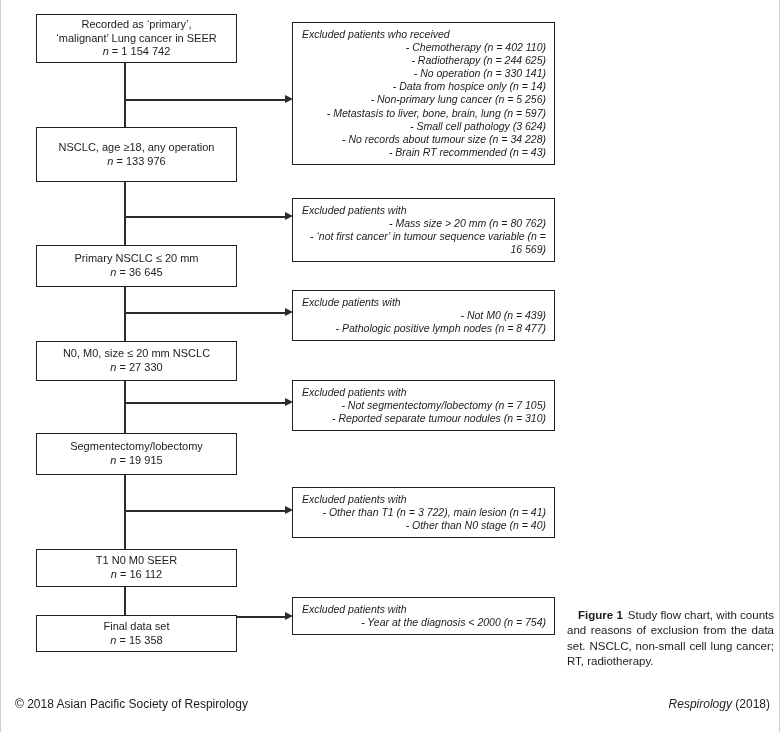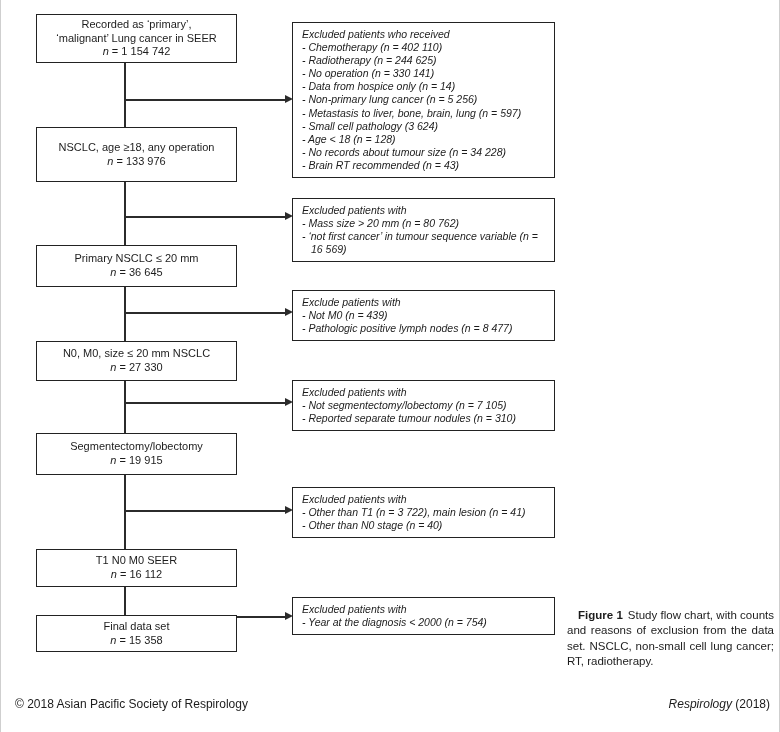--- a/index.html
+++ b/index.html
@@ -72,20 +72,21 @@
     background: #ffffff;
     padding: 5px 8px 5px 9px;
     font-size: 10.5px;
     line-height: 13.1px;
     z-index: 2;
     font-style: italic;
   }
   .ebox-item {
     padding-left: 9px;
     text-indent: -9px;
+    text-align: right;
   }
   
   .caption {
     position: absolute;
     left: 566px;
     top: 608px;
     width: 207px;
     font-size: 11.5px;
     line-height: 15.4px;
     text-align: justify;
@@ -154,21 +155,20 @@
 
   <div class="ebox" style="top:22px">
     <div class="ebox-title">Excluded patients who received</div>
     <div class="ebox-item">- Chemotherapy (n = 402 110)</div>
     <div class="ebox-item">- Radiotherapy (n = 244 625)</div>
     <div class="ebox-item">- No operation (n = 330 141)</div>
     <div class="ebox-item">- Data from hospice only (n = 14)</div>
     <div class="ebox-item">- Non-primary lung cancer (n = 5 256)</div>
     <div class="ebox-item">- Metastasis to liver, bone, brain, lung (n = 597)</div>
     <div class="ebox-item">- Small cell pathology (3 624)</div>
-    <div class="ebox-item">- Age &lt; 18 (n = 128)</div>
     <div class="ebox-item">- No records about tumour size (n = 34 228)</div>
     <div class="ebox-item">- Brain RT recommended (n = 43)</div>
   </div>
 
   <div class="ebox" style="top:198px">
     <div class="ebox-title">Excluded patients with</div>
     <div class="ebox-item">- Mass size &gt; 20 mm (n = 80 762)</div>
     <div class="ebox-item">- ‘not first cancer’ in tumour sequence variable (n = 16 569)</div>
   </div>
 

